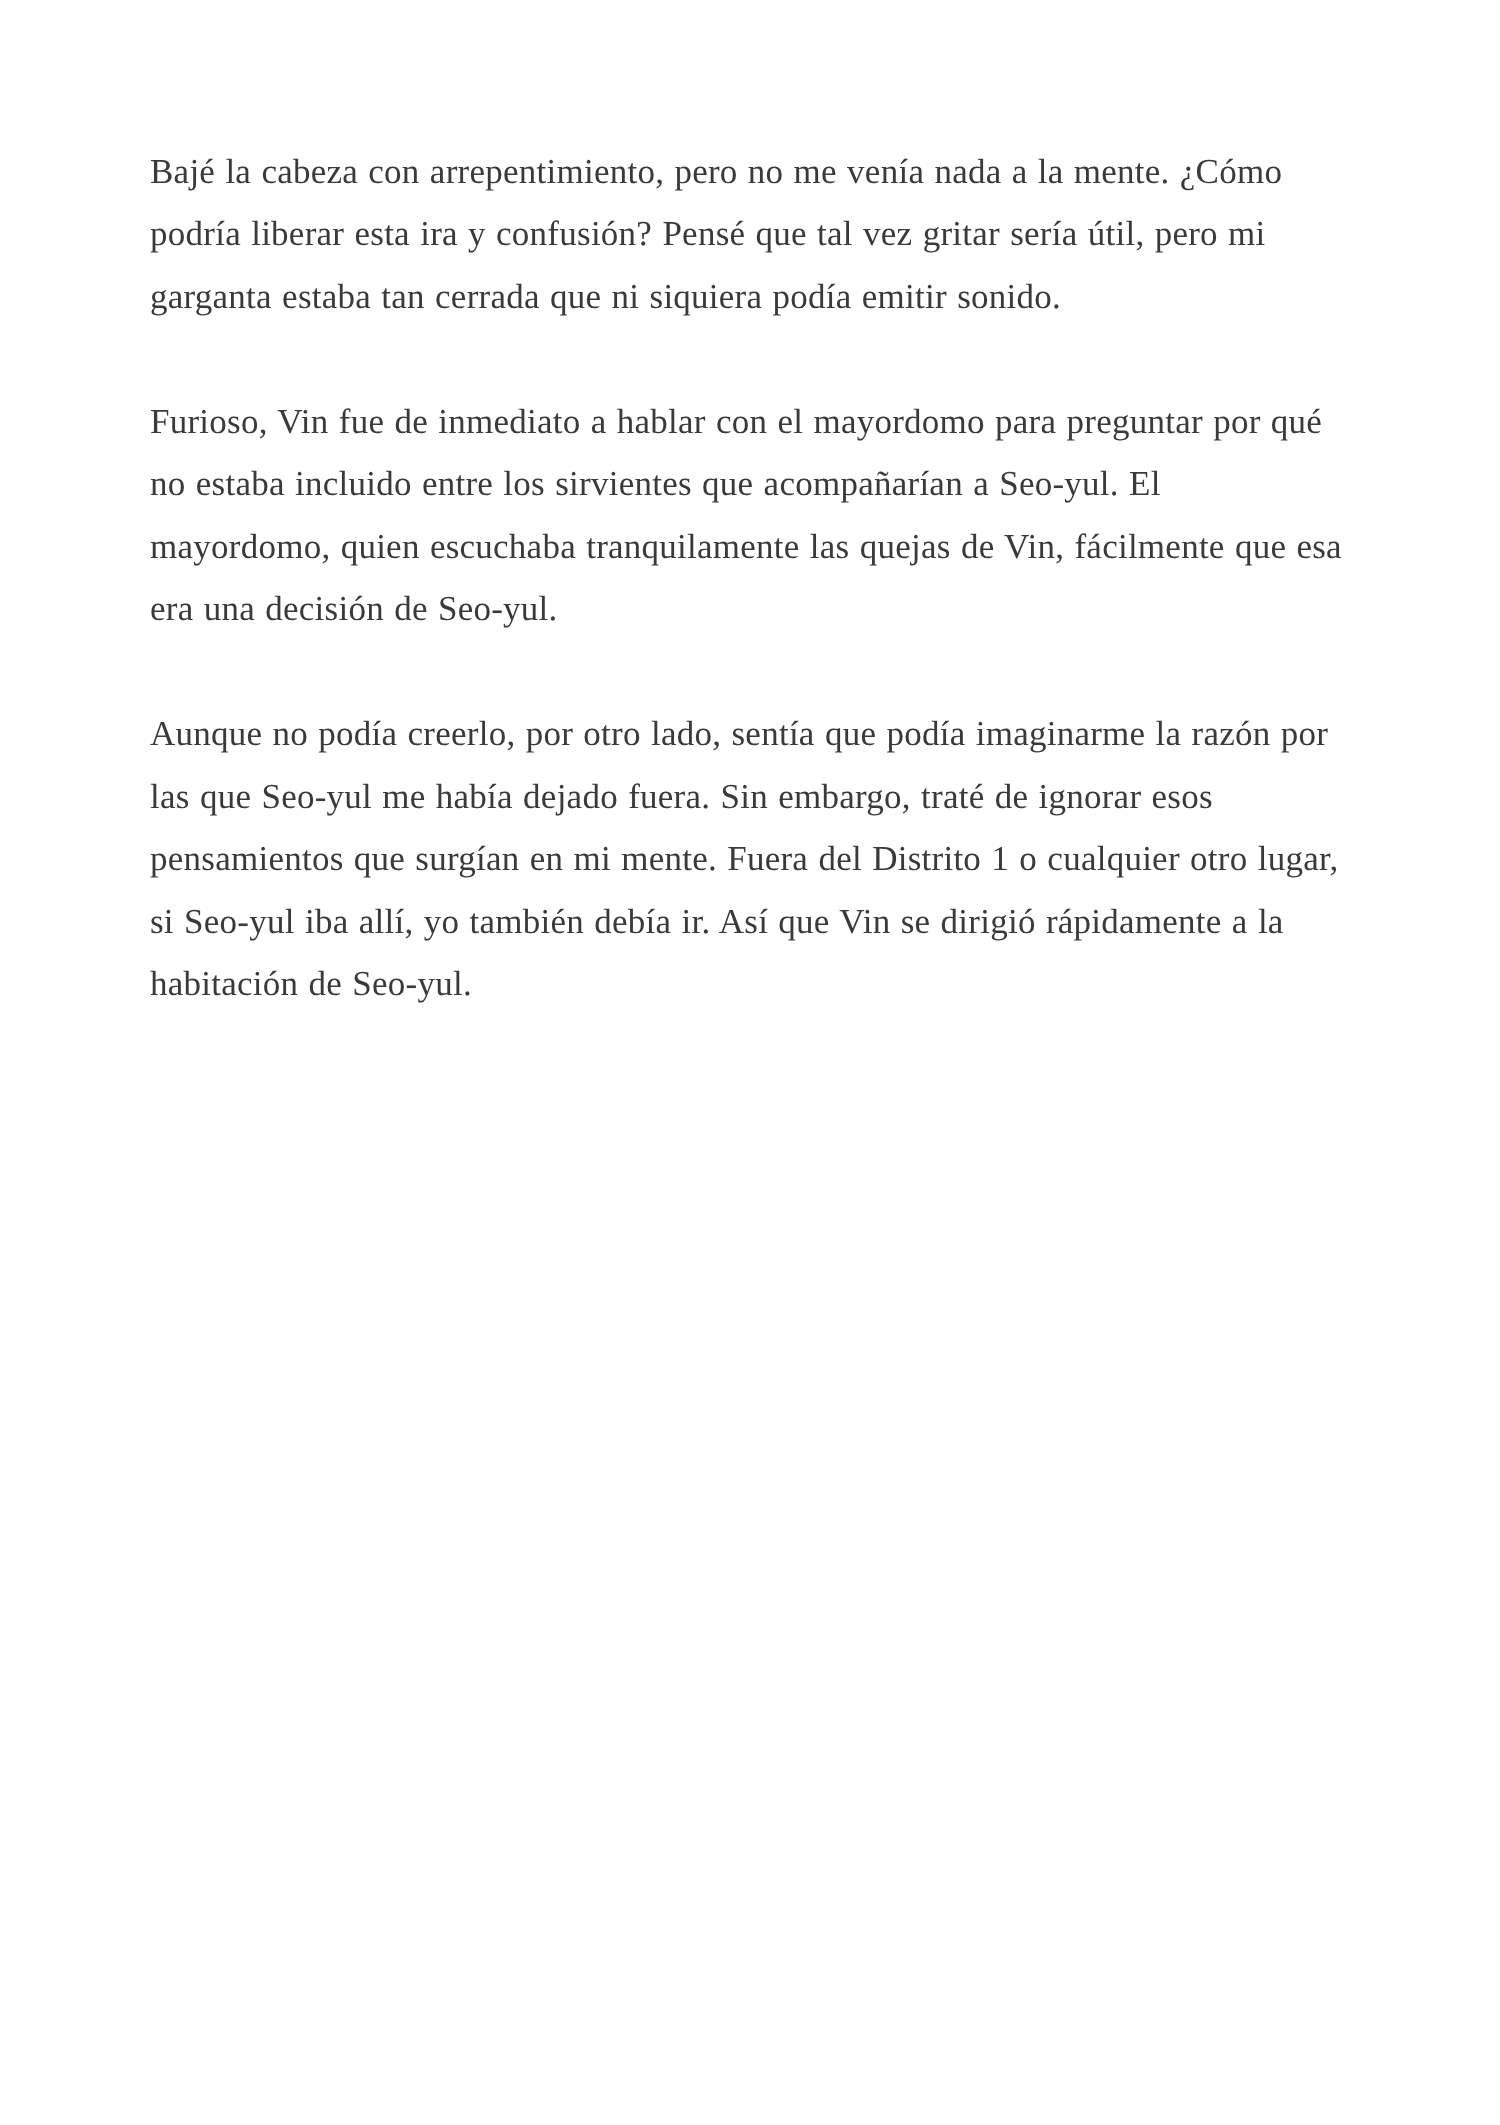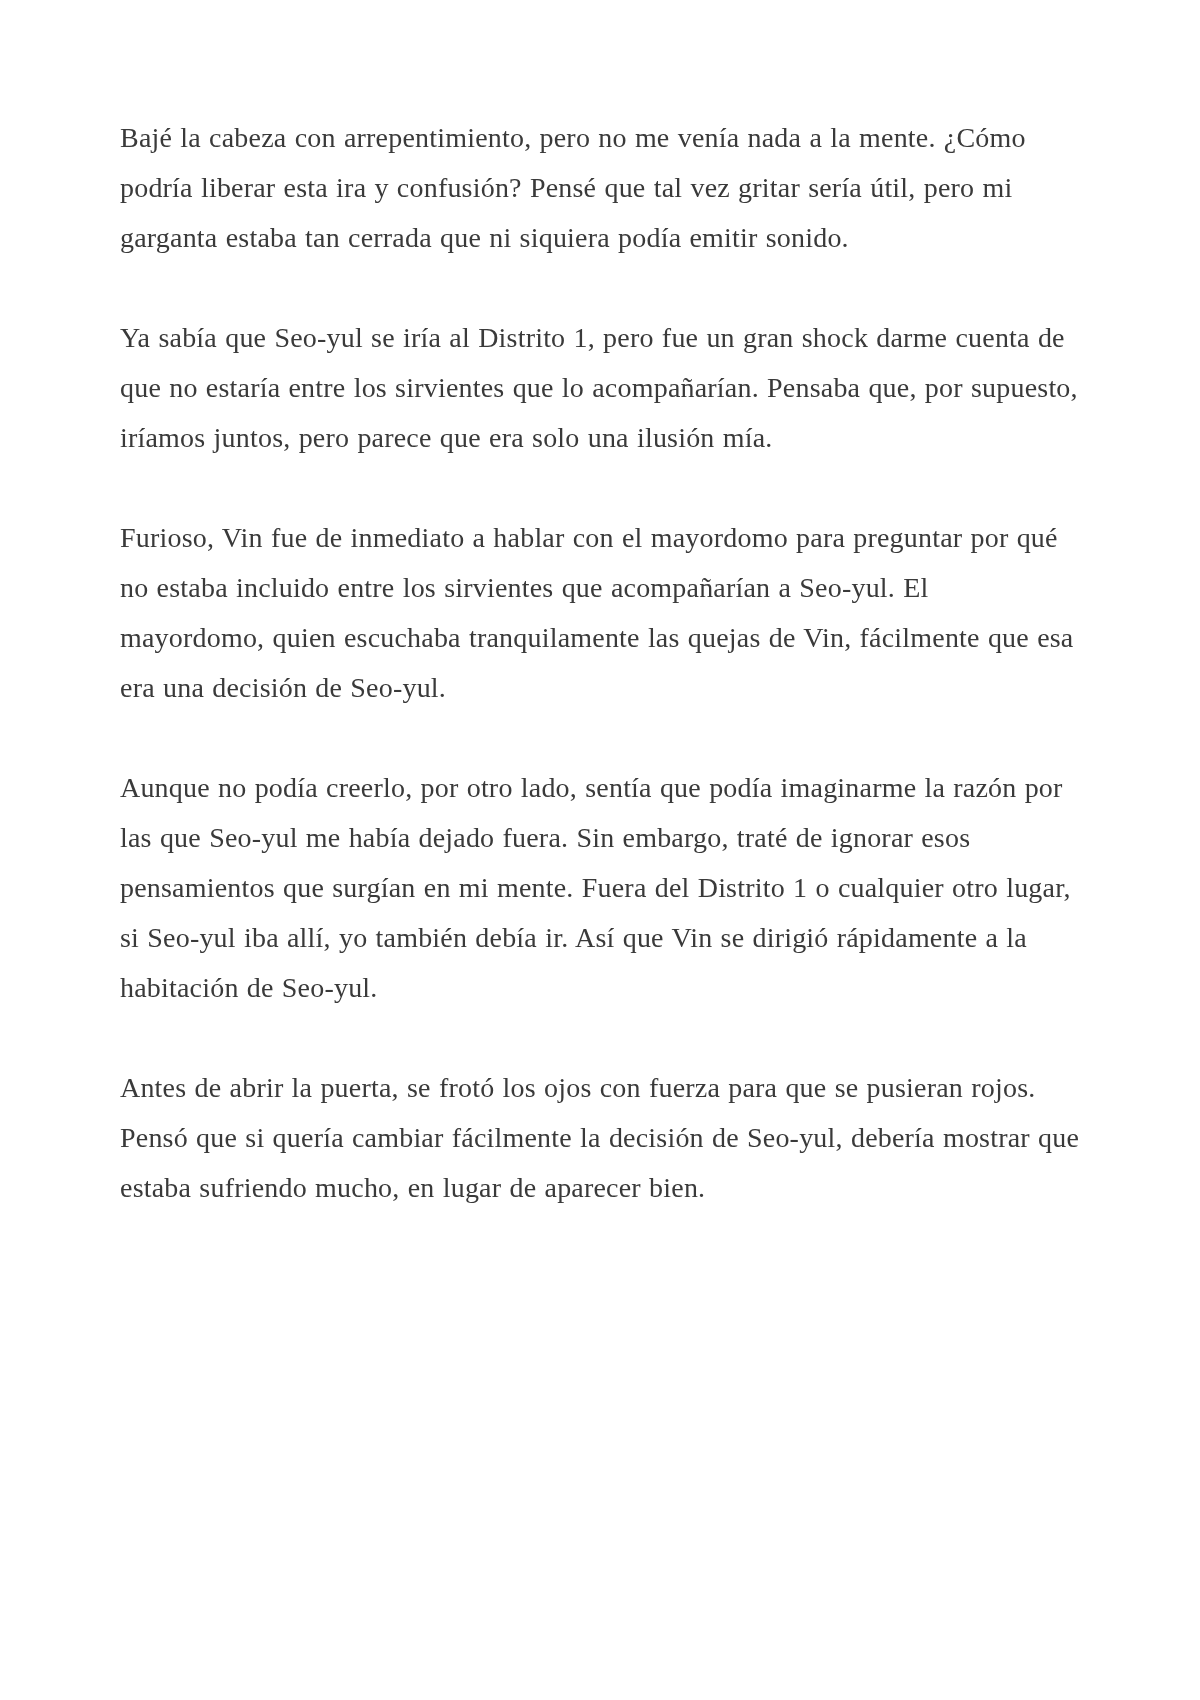--- a/index.html
+++ b/index.html
@@ -30,18 +30,16 @@
     text-align: left;
     word-spacing: 1px;
   }
 </style>
 </head>
 <body>
 
 <div class="page">
   <div class="content">
     <p class="paragraph">Bajé la cabeza con arrepentimiento, pero no me venía nada a la mente. ¿Cómo podría liberar esta ira y confusión? Pensé que tal vez gritar sería útil, pero mi garganta estaba tan cerrada que ni siquiera podía emitir sonido.</p>
-    <p class="paragraph">Ya sabía que Seo-yul se iría al Distrito 1, pero fue un gran shock darme cuenta de que no estaría entre los sirvientes que lo acompañarían. Pensaba que, por supuesto, iríamos juntos, pero parece que era solo una ilusión mía.</p>
     <p class="paragraph">Furioso, Vin fue de inmediato a hablar con el mayordomo para preguntar por qué no estaba incluido entre los sirvientes que acompañarían a Seo-yul. El mayordomo, quien escuchaba tranquilamente las quejas de Vin, fácilmente que esa era una decisión de Seo-yul.</p>
     <p class="paragraph">Aunque no podía creerlo, por otro lado, sentía que podía imaginarme la razón  por las que Seo-yul me había dejado fuera. Sin embargo, traté de ignorar esos pensamientos que surgían en mi mente. Fuera del Distrito 1 o cualquier otro lugar, si Seo-yul iba allí, yo también debía ir. Así que Vin se dirigió rápidamente a la habitación de Seo-yul.</p>
-    <p class="paragraph">Antes de abrir la puerta, se frotó los ojos con fuerza para que se pusieran rojos. Pensó que si quería cambiar fácilmente la decisión de Seo-yul, debería mostrar que estaba sufriendo mucho, en lugar de aparecer bien.</p>
   </div>
 </div>
 
 </body></html>

